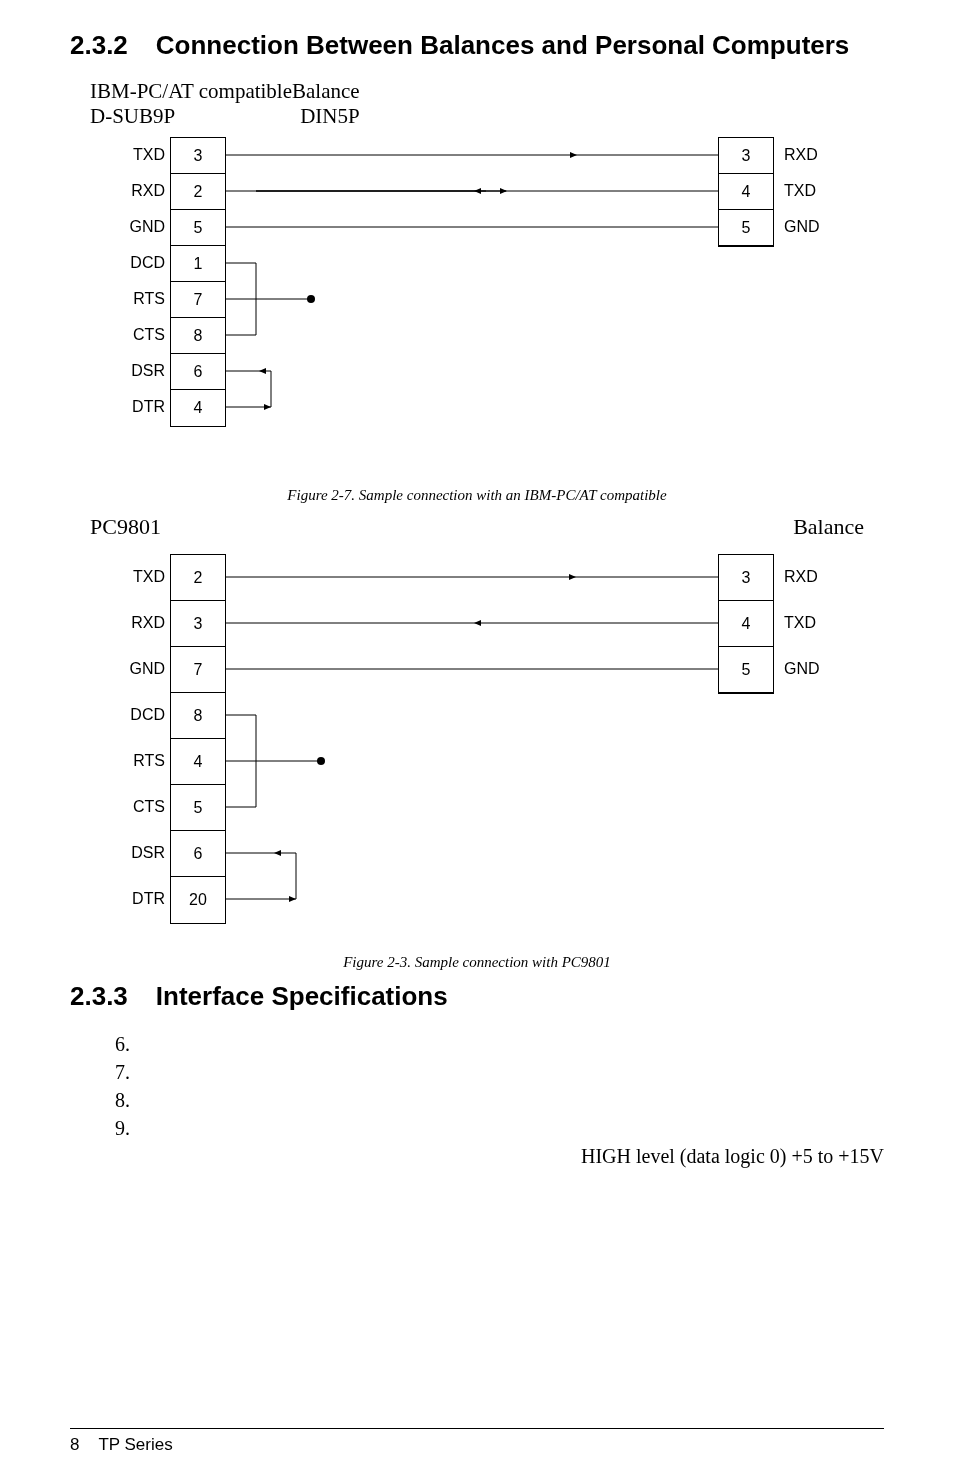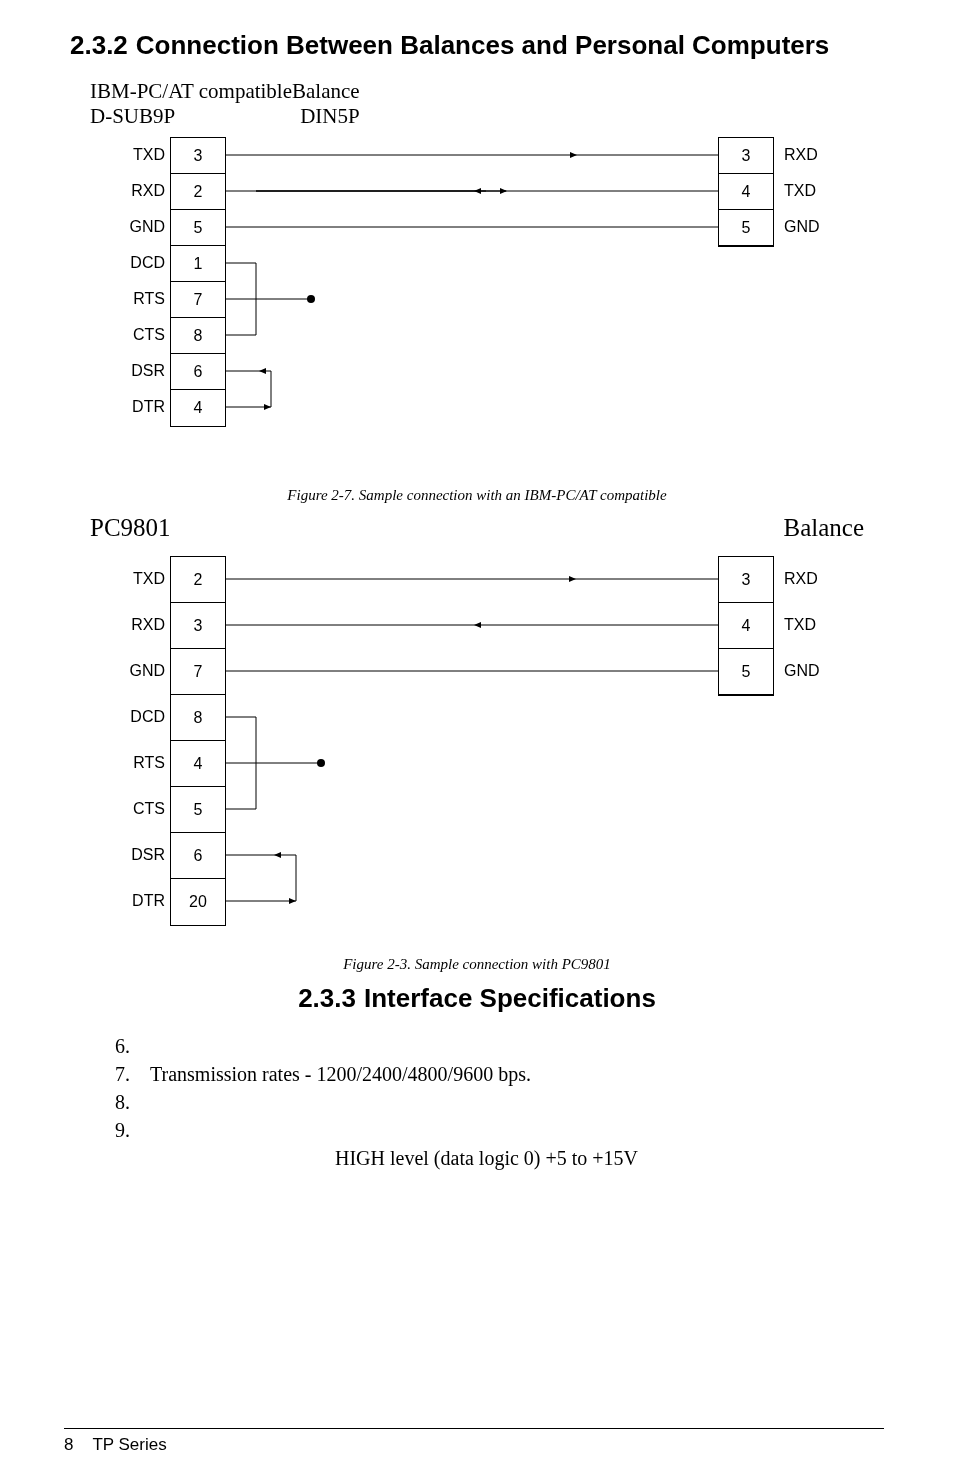--- a/index.html
+++ b/index.html
@@ -11,47 +11,47 @@
     position: relative;
     background: #fff;
     color: #000;
   }
   h2.sec {
     font-family: Arial, "Helvetica Neue", Helvetica, sans-serif;
     font-weight: 900;
     font-size: 26px;
     margin-bottom: 18px;
   }
-  h2.sec .num { display:inline-block; margin-right:8px;}
+  h2.sec .num { display:inline-block; margin-right:28px;}
   .top-labels { display:flex; font-size:21px; padding: 0 20px 8px 20px;}
   .top-labels .left {}
   .top-labels .right { text-align:right;}
   .figwrap { position:relative; margin: 0 0 10px 0; height: 340px;}
   .figwrap2 { position:relative; margin: 0 0 10px 0; height: 390px;}
   .col-left-labels { position:absolute; left: 50px; top:0; font-family: Arial, sans-serif; font-size:16px;}
   .col-left-labels div { height:36px; line-height:36px; text-align:right; width:45px;}
   .pinstack { position:absolute; left:100px; top:0; border:1px solid #000; width:56px;}
   .pinstack2 { position:absolute; left:100px; top:0; border:1px solid #000; width:56px;}
   .pin { height:36px; line-height:36px; border-bottom:1px solid #000; text-align:center; font-family: Arial, sans-serif; font-size:16px;}
   .pin2 { height:46px; line-height:46px; border-bottom:1px solid #000; text-align:center; font-family: Arial, sans-serif; font-size:16px;}
   .pin:last-child, .pin2:last-child { border-bottom:none;}
   .pinstackR { position:absolute; right:110px; top:0; border:1px solid #000; width:56px;}
   .pinR { height:36px; line-height:36px; border-bottom:1px solid #000; text-align:center; font-family: Arial, sans-serif; font-size:16px;}
   .pinR2 { height:46px; line-height:46px; border-bottom:1px solid #000; text-align:center; font-family: Arial, sans-serif; font-size:16px;}
   .col-right-labels { position:absolute; right:55px; top:0; font-family: Arial, sans-serif; font-size:16px;}
   .col-right-labels div { height:36px; line-height:36px; width:45px;}
   .col-right-labels2 div { height:46px; line-height:46px; width:45px;}
   svg.wires { position:absolute; left:156px; top:0;}
   .caption { font-style: italic; font-size:15px; text-align:center; margin:6px 0 10px 0;}
-  .mid-labels { display:flex; justify-content:space-between; font-size:25px; padding: 0 20px 14px 20px;}
+  .mid-labels { display:flex; justify-content:space-between; font-size:22px; padding: 0 20px 14px 20px;}
   .spec-list { font-size:20px; padding-left: 45px; line-height:1.4;}
   .spec-list .row { display:flex;}
   .spec-list .n { width:35px;}
-  .spec-list .indent { padding-left:220px;}
-  .footer { position:absolute; left:64px; right:70px; bottom:20px; border-top:1px solid #000; padding-top:6px; font-family: Arial, sans-serif; font-size:17px;}
+  .spec-list .indent { padding-left:220px;text-align:right;}
+  .footer { position:absolute; left:70px; right:70px; bottom:20px; border-top:1px solid #000; padding-top:6px; font-family: Arial, sans-serif; font-size:17px;}
   .col-left-labels2 div { height:46px; line-height:46px; text-align:right; width:45px;}
 </style>
 </head>
 <body>
 
 <h2 class="sec">
   <span class="num">2.3.2</span><span>Connection Between Balances and Personal Computers</span>
 </h2>
 
 <div class="top-labels">
@@ -196,31 +196,30 @@
     <polygon points="55,296 48,299 55,302" fill="#000"></polygon>
     <line x1="70" y1="299" x2="70" y2="345" stroke="#000"></line>
 
     <line x1="0" y1="345" x2="70" y2="345" stroke="#000"></line>
     <polygon points="63,342 70,345 63,348" fill="#000"></polygon>
   </svg>
 </div>
 
 <div class="caption">Figure 2-3. Sample connection with PC9801</div>
 
-<h2 class="sec" style="margin-top:4px;text-align:center;">
+<h2 class="sec" style="margin-top:4px;">
   <span class="num">2.3.3</span><span>Interface Specifications</span>
 </h2>
 
 <div class="spec-list">
   <div class="row">
       <div class="n">6.</div>
     </div>
   <div class="row">
       <div class="n">7.</div>
-      <div>Transmission rates - 1200/2400/4800/9600 bps.</div>
     </div>
   <div class="row">
       <div class="n">8.</div>
     </div>
   <div class="row">
       <div class="n">9.</div>
     </div>
   <div class="indent">HIGH level (data logic 0) +5 to +15V</div>
 </div>
 

